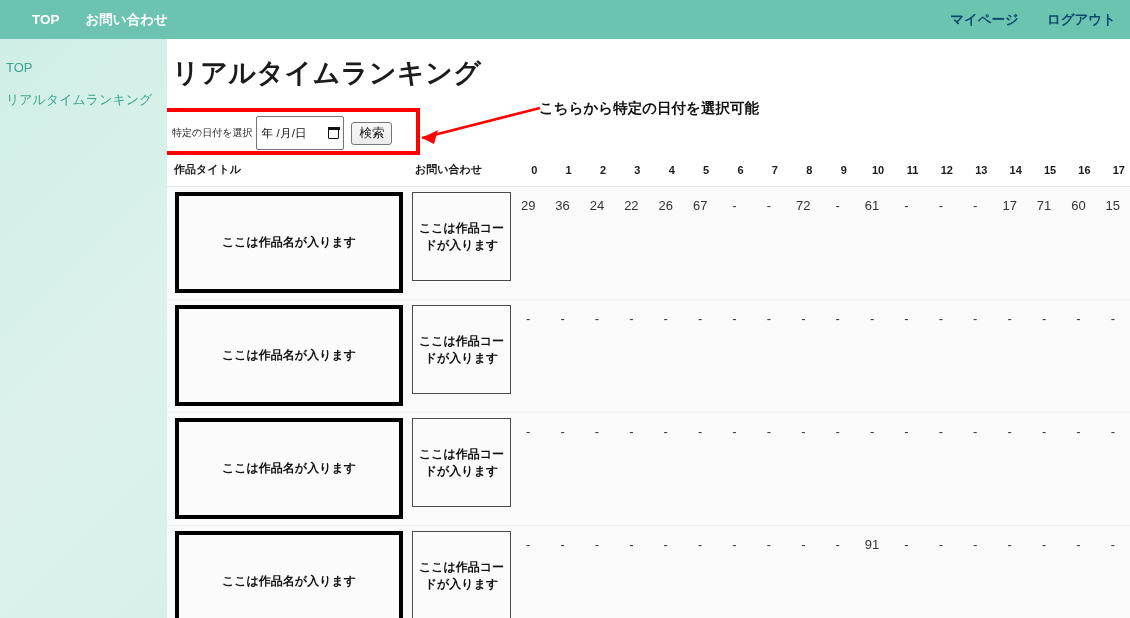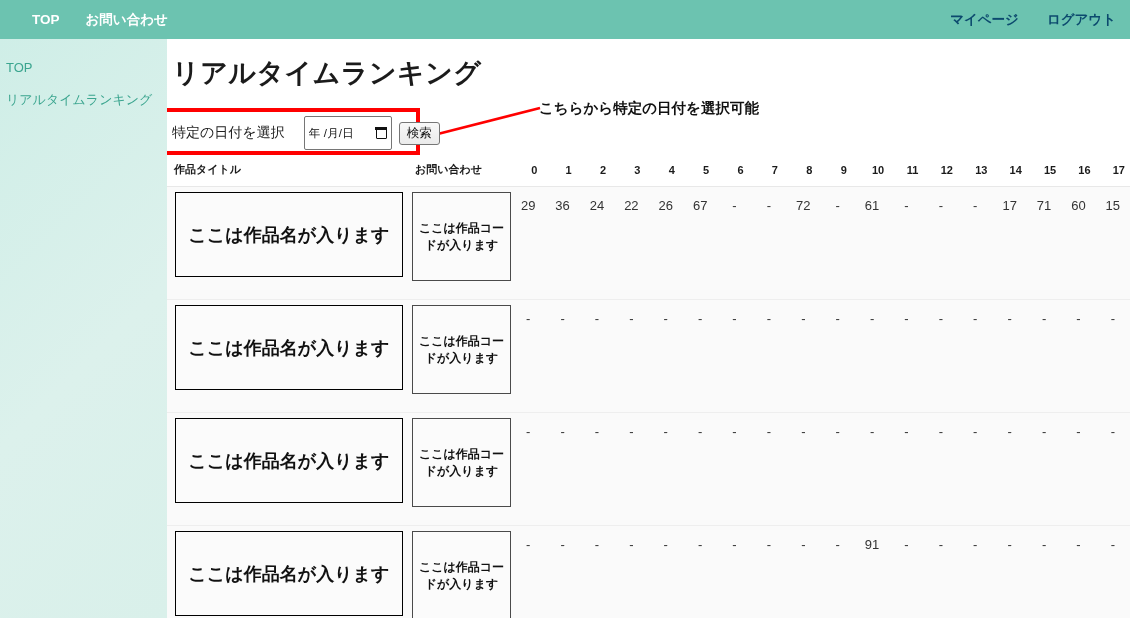--- a/index.html
+++ b/index.html
@@ -84,23 +84,23 @@
   #filter-row {
     position: relative;
     margin: 17px 0 0 0;
     height: 44px;
   }
   #date-form {
     display: flex; align-items: center;
     position: absolute; left: 5px; top: 8px;
   }
   #date-label {
-    font-size: 14px;
+    font-size: 10px;
     color: #222;
-    margin-right: 19px;
+    margin-right: 4px;
     white-space: nowrap;
   }
   #date-input {
     width: 88px; height: 21px;
     border: 1px solid #767676;
     background: #ffffff;
     border-radius: 2px;
     font-size: 11.5px;
     color: #111;
     display: flex; align-items: center;
@@ -170,25 +170,25 @@
   tbody td {
     border-bottom: 1px solid #eeeeee;
     vertical-align: middle;
     font-size: 13px;
     color: #333;
     height: 113px;
   }
   td.c-num { text-align: center; vertical-align: top; padding-top: 11px; }
   td.c-title, td.c-code { vertical-align: top; padding-top: 5px; }
   .title-box {
-    width: 228px; height: 85px;
-    border: 1px solid #000000;
+    width: 228px; height: 101px;
+    border: 4px solid #000000;
     background: #fbfbfb;
     display: flex; align-items: center; justify-content: center;
-    font-size: 18px; font-weight: bold; color: #111;
+    font-size: 12px; font-weight: bold; color: #111;
     margin-left: 7px;
     text-align: center;
   }
   .code-box {
     width: 99px; height: 89px;
     border: 1px solid #4a4a4a;
     background: #fbfbfb;
     display: flex; align-items: center; justify-content: center;
     font-size: 12px; font-weight: bold; color: #111;
     text-align: center;

